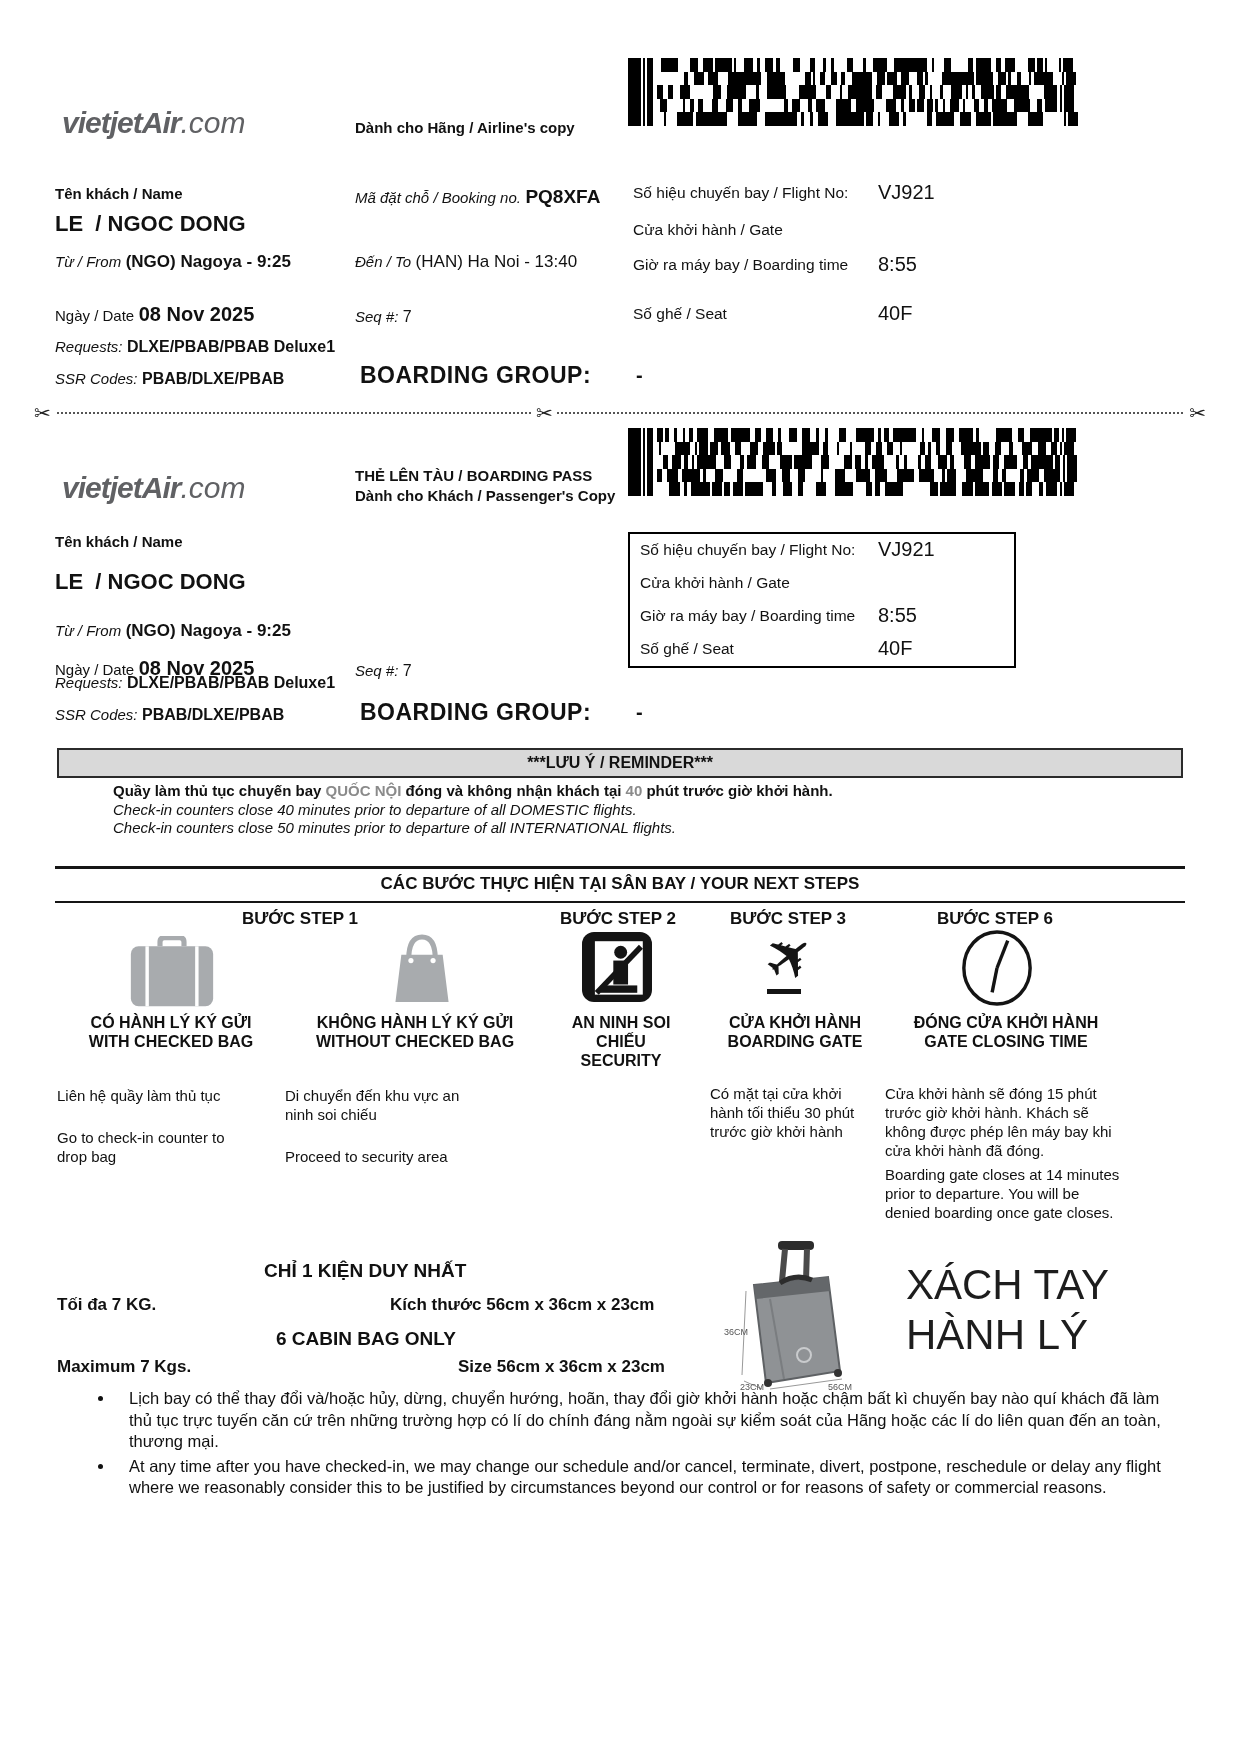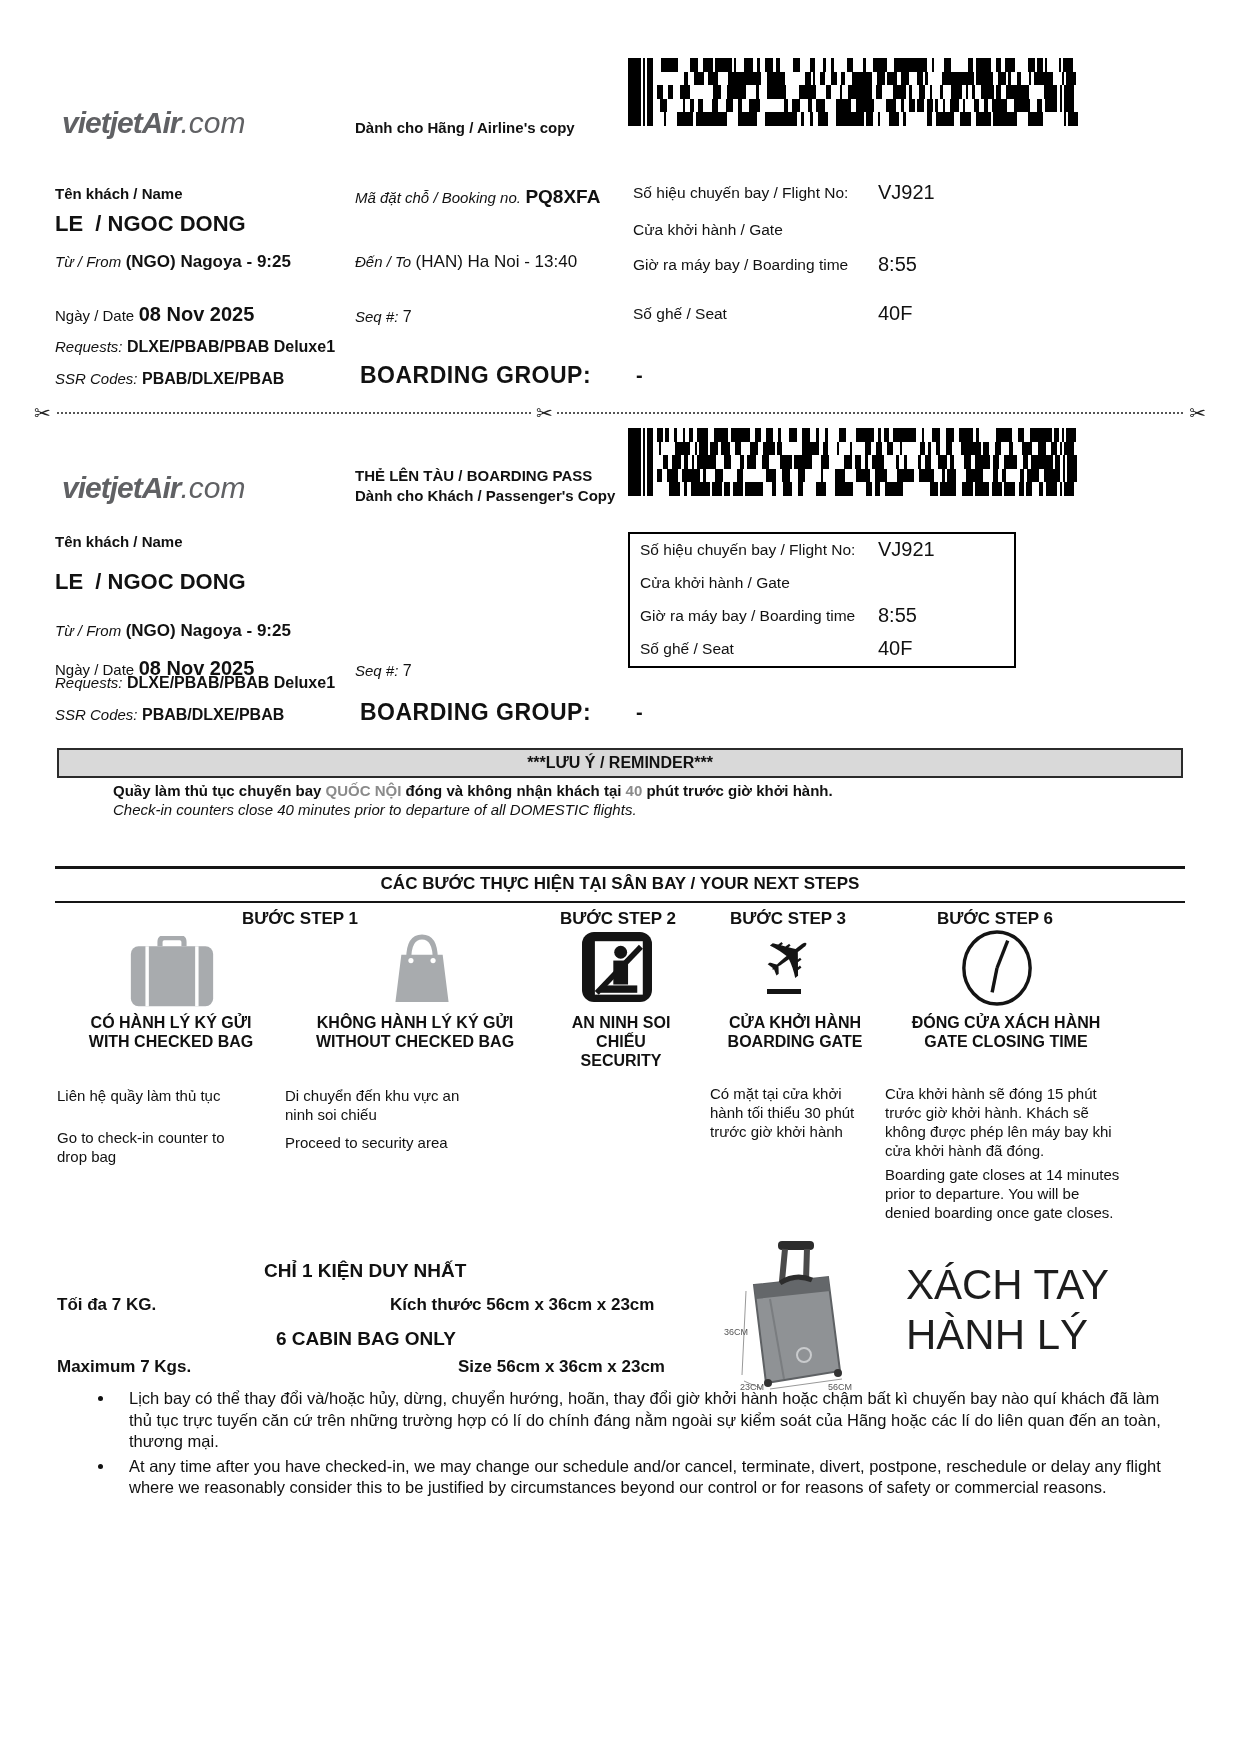--- a/index.html
+++ b/index.html
@@ -1275,20 +1275,21 @@
     </div>
     <div class="abs bgroup" style="left:360px;top:699px">BOARDING GROUP:</div>
     <div class="abs bold v20" style="left:636px;top:701px">-</div>
   </section>
 
   <section>
     <div class="abs rem-bar" style="left:57px;top:748px;width:1126px;height:30px">***LƯU Ý / REMINDER***</div>
     <div class="abs" style="left:113px;top:782px;width:1060px">
       <div class="rem-line bold"><span>Quầy làm thủ tục chuyến bay </span><span class="mut">QUỐC NỘI</span><span> đóng và không nhận khách tại </span><span class="mut">40</span><span> phút trước giờ khởi hành.</span></div>
       <div class="rem-line it">Check-in counters close 40 minutes prior to departure of all DOMESTIC flights.</div>
+      <div class="rem-line it">Check-in counters close 50 minutes prior to departure of all INTERNATIONAL flights.</div>
     </div>
   </section>
 
   <section>
     <div class="hline" style="top:866px"></div>
     <div class="abs steps-title" style="left:55px;top:874px;width:1130px">CÁC BƯỚC THỰC HIỆN TẠI SÂN BAY / YOUR NEXT STEPS</div>
     <div class="hline thin" style="top:901px"></div>
 
     <div class="abs step-lbl" style="left:210px;top:909px;width:180px">BƯỚC STEP 1</div>
     <div class="abs step-lbl" style="left:528px;top:909px;width:180px">BƯỚC STEP 2</div>
@@ -1343,31 +1344,31 @@
     </div>
     <div class="abs col-title" style="left:551px;top:1013px;width:140px">
       <div>AN NINH SOI CHIẾU</div>
         <div>SECURITY</div>
     </div>
     <div class="abs col-title" style="left:710px;top:1013px;width:170px">
       <div>CỬA KHỞI HÀNH</div>
         <div>BOARDING GATE</div>
     </div>
     <div class="abs col-title" style="left:896px;top:1013px;width:220px">
-      <div>ĐÓNG CỬA XÁCH HÀNH</div>
+      <div>ĐÓNG CỬA KHỞI HÀNH</div>
         <div>GATE CLOSING TIME</div>
     </div>
 
     <div class="abs col-body" style="left:57px;top:1086px;width:200px">
       <div>Liên hệ quầy làm thủ tục</div>
       <div style="margin-top:23px">Go to check-in counter to drop bag</div>
     </div>
     <div class="abs col-body" style="left:285px;top:1086px;width:190px">
       <div>Di chuyển đến khu vực an ninh soi chiếu</div>
-      <div style="margin-top:9px">Proceed to security area</div>
+      <div style="margin-top:23px">Proceed to security area</div>
     </div>
     <div class="abs col-body" style="left:710px;top:1084px;width:150px">
       <div>Có mặt tại cửa khởi hành tối thiểu 30 phút trước giờ khởi hành</div>
     </div>
     <div class="abs col-body" style="left:885px;top:1084px;width:238px">
       <div>Cửa khởi hành sẽ đóng 15 phút trước giờ khởi hành. Khách sẽ không được phép lên máy bay khi cửa khởi hành đã đóng.</div>
       <div style="margin-top:5px">Boarding gate closes at 14 minutes prior to departure. You will be denied boarding once gate closes.</div>
     </div>
   </section>
 

